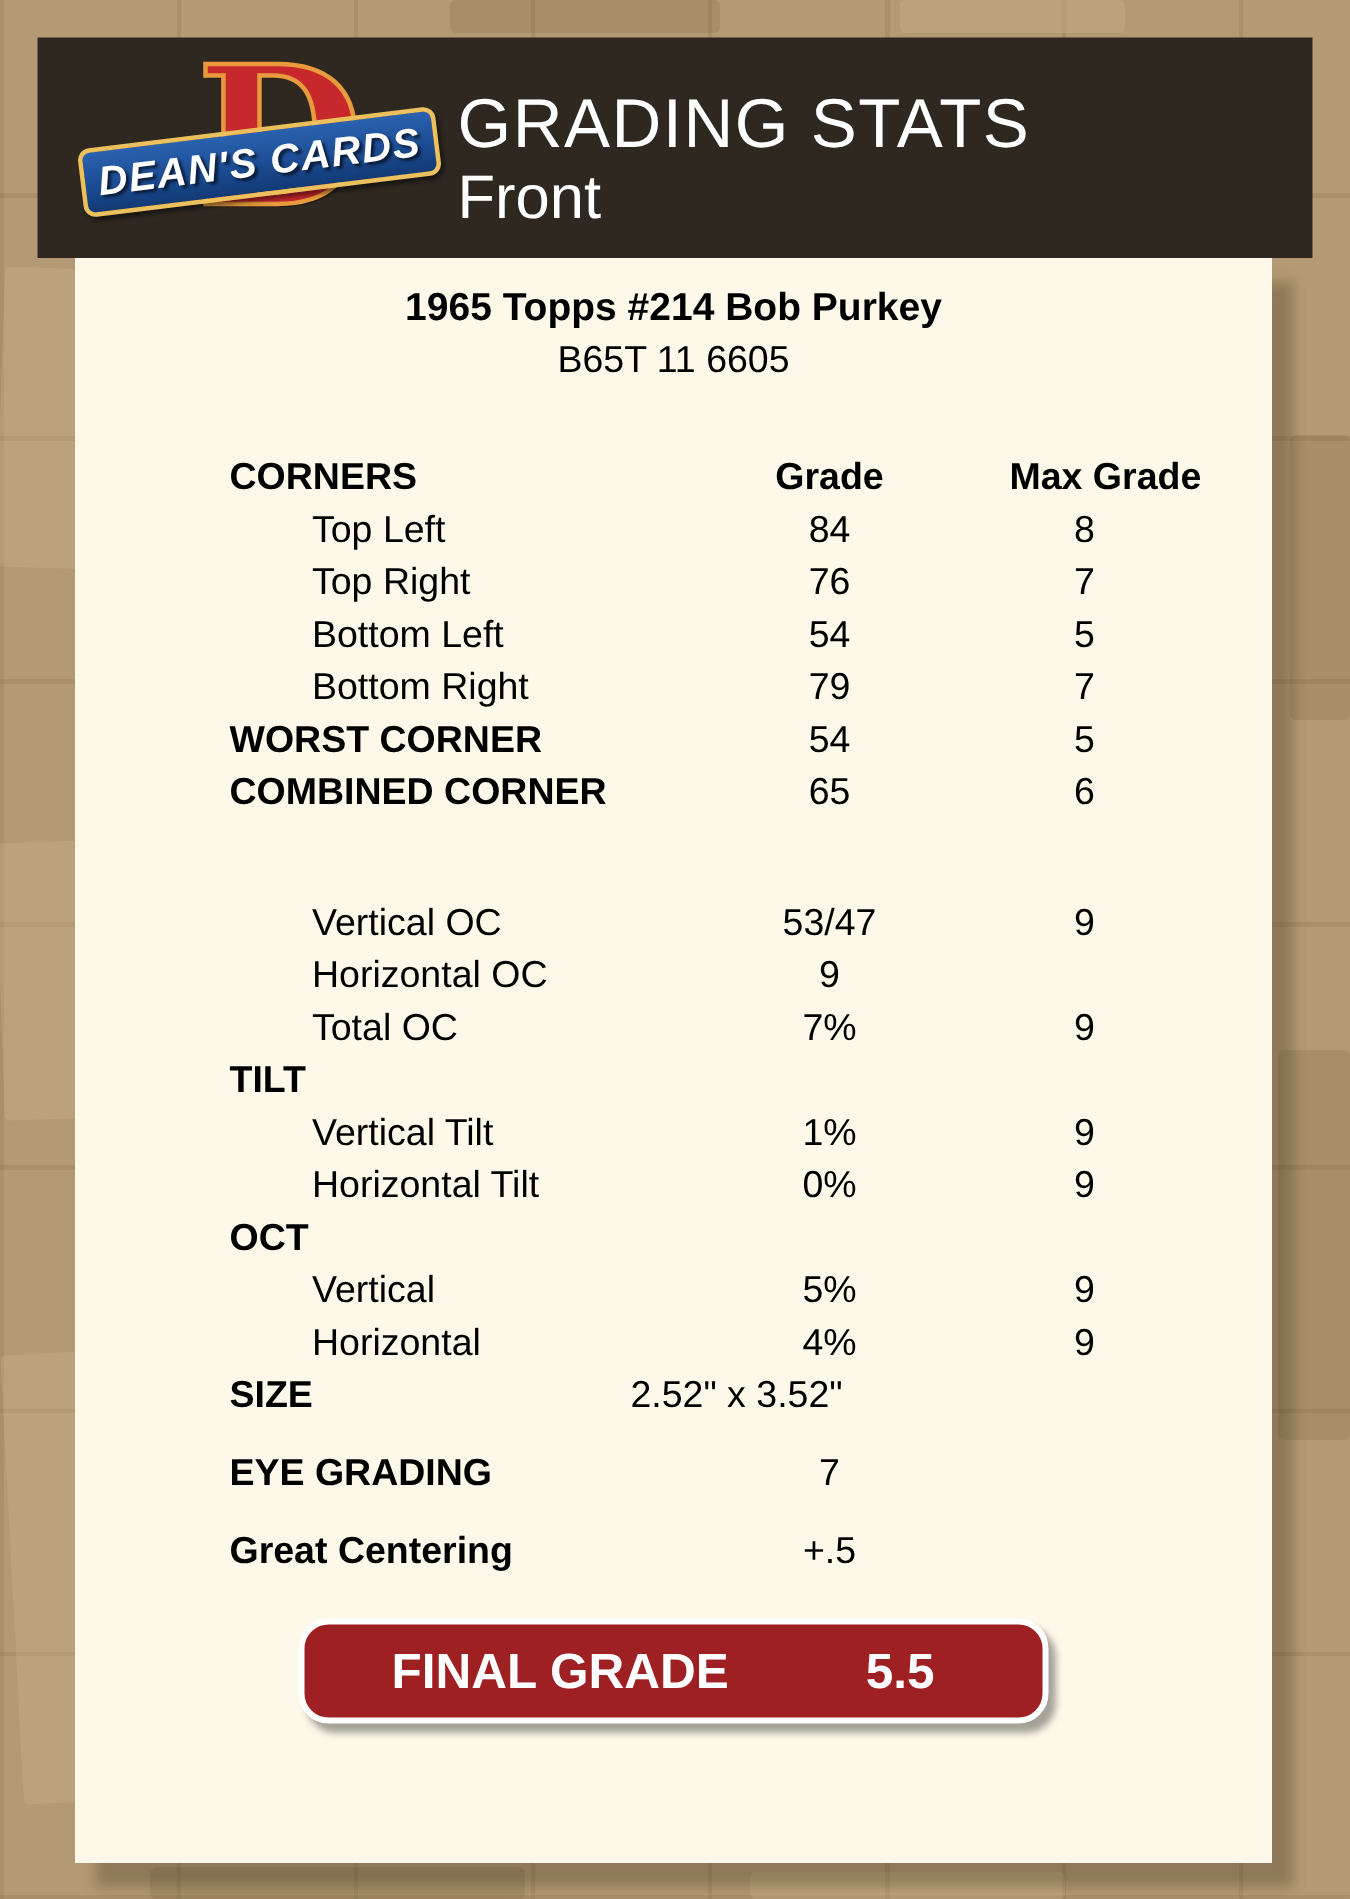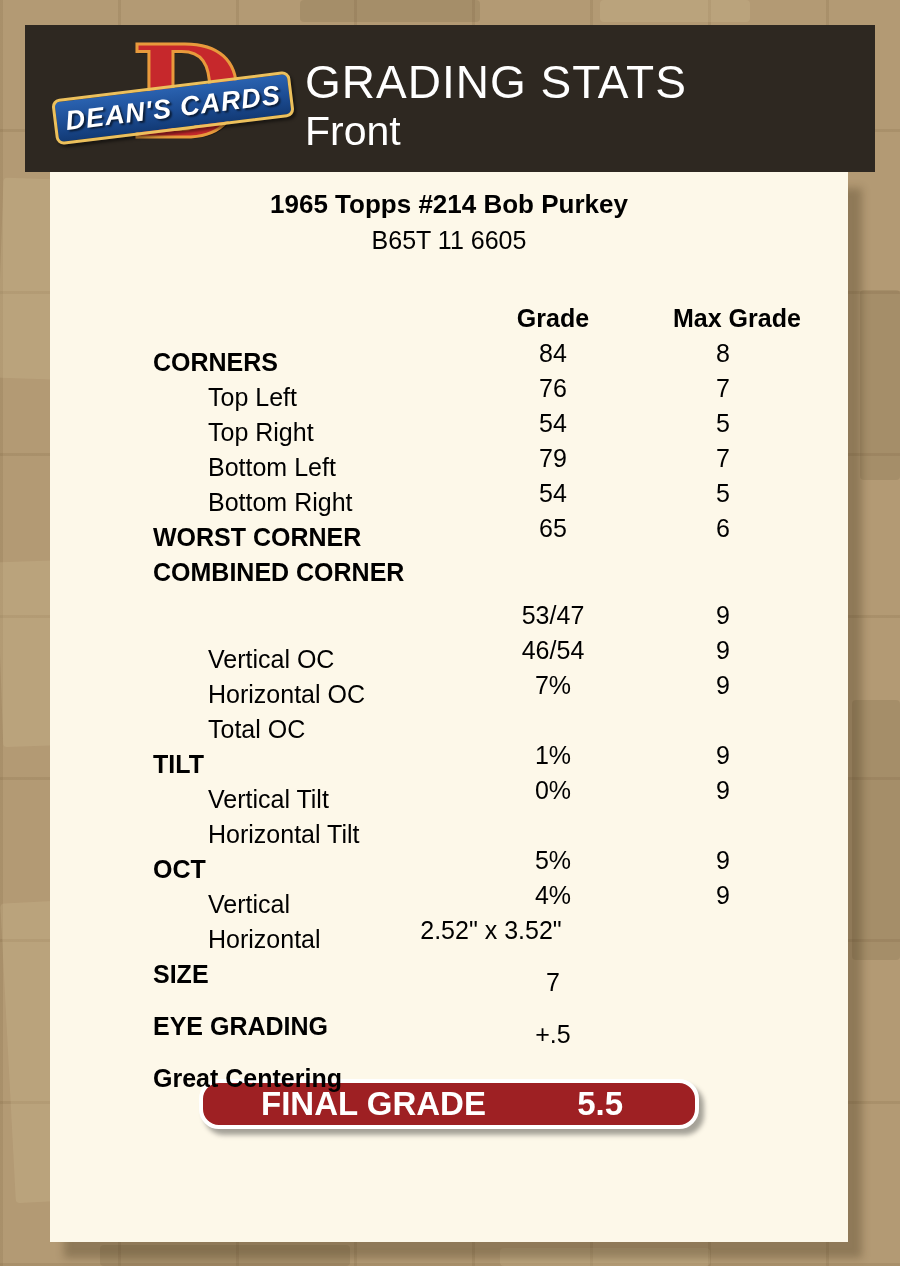--- a/index.html
+++ b/index.html
@@ -57,30 +57,30 @@
     position:absolute; left:50px; top:172px; width:798px; height:1070px;
     background:var(--card_bg,#fdf8e9);
     box-shadow:14px 16px 8px rgba(60,45,22,0.30);
     color:var(--text_dark,#000000);
   }
   .card-title { margin-top:16px; text-align:center; font-size:26px; font-weight:bold; line-height:32px; }
   .card-code  { margin-top:4px;  text-align:center; font-size:25px; line-height:32px; }
 
   .stats-table { margin:45px 0 0 103px; width:620px; font-size:25px; }
   .row { display:grid; grid-template-columns:280px 240px 100px; height:35px; line-height:35px; }
-  .row .label { white-space:nowrap;margin-top:44px; }
+  .row .label { white-space:nowrap; }
   .row.section .label { font-weight:bold; }
   .row.item .label { padding-left:55px; }
   .row .val, .row .max { text-align:center; white-space:nowrap; }
   .row.colhead .val, .row.colhead .max { font-weight:bold; }
   .row.gap-above { margin-top:17px; }
   .row.size-row .val { position:relative; left:-62px; }
 
   .final-grade {
-    margin:27px auto 0; width:500px; height:50px;
+    margin:27px auto 0; width:500px; height:70px;
     background:var(--grade_bg,#9e2023);
     border:4px solid #fff; border-radius:20px;
     box-shadow:5px 6px 5px rgba(0,0,0,0.35);
     display:flex; align-items:center; justify-content:space-between;
     padding:0 72px 0 58px;
     color:var(--text_light,#fff); font-weight:bold; font-size:33px;
   }
 </style>
 </head>
 <body>
@@ -156,21 +156,20 @@
         <span class="val"></span>
         <span class="max"></span>
       </div>
       <div class="row item">
         <span class="label">Vertical OC</span>
         <span class="val">53/47</span>
         <span class="max">9</span>
       </div>
       <div class="row item">
         <span class="label">Horizontal OC</span>
-        <span class="val">46/54</span>
         <span class="max">9</span>
       </div>
       <div class="row item">
         <span class="label">Total OC</span>
         <span class="val">7%</span>
         <span class="max">9</span>
       </div>
       <div class="row section">
         <span class="label">TILT</span>
         <span class="val"></span>

